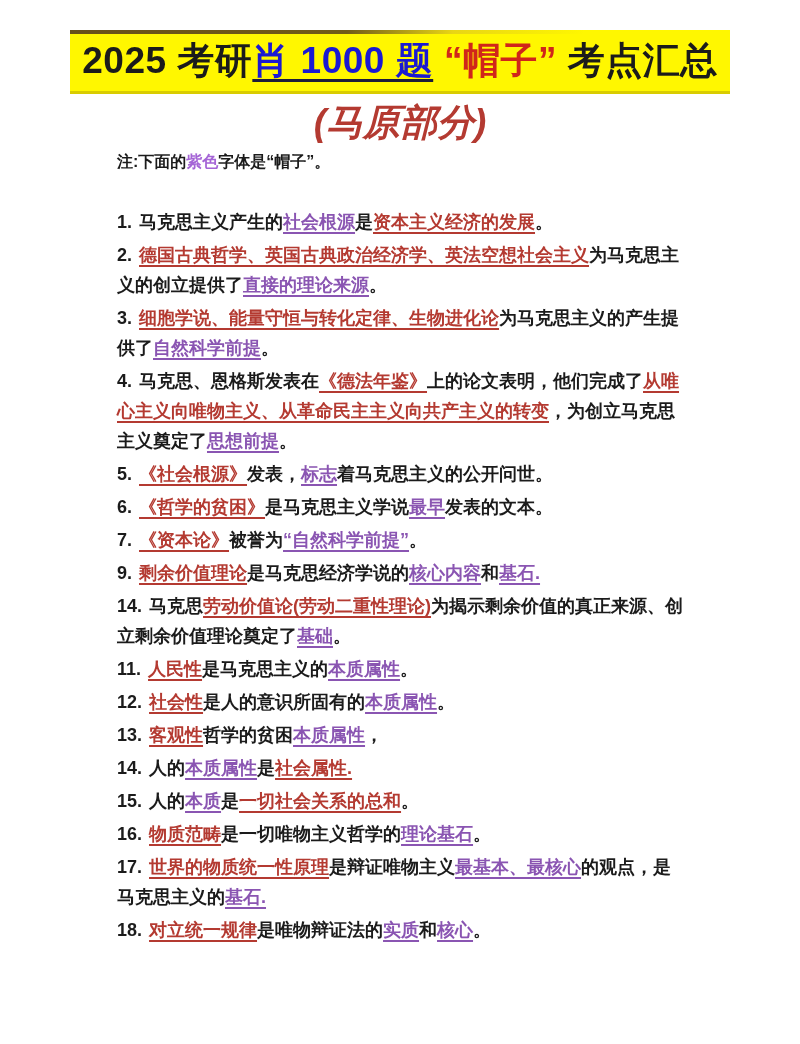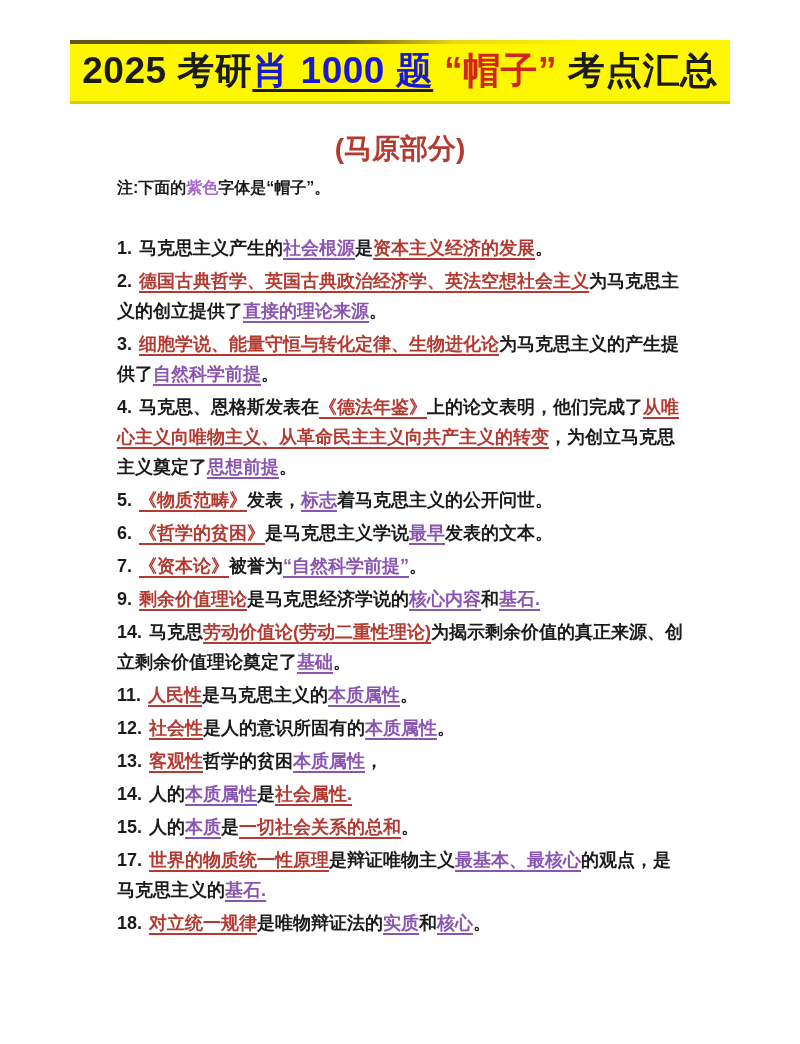--- a/index.html
+++ b/index.html
@@ -17,21 +17,21 @@
     margin: 0; padding: 0;
     background: #ffffff;
   }
   body {
     width: 800px; height: 1044px;
     overflow: hidden;
     font-family: "Liberation Sans", "DejaVu Sans", sans-serif;
     font-weight: 700;
     color: var(--ink-black);
   }
-  .page { width: 800px; height: 1044px; padding-top: 40px; }
+  .page { width: 800px; height: 1044px; padding-top: 30px; }
 
   .title-wrap { text-align: center; }
   .title-band {
     display: inline-block;
     position: relative;
     margin: 0;
     background: var(--highlight-yellow);
     padding: 7px 12px 9px 12px;
     font-size: 37px;
     line-height: 48px;
@@ -51,26 +51,27 @@
     background: rgba(170,150,0,.45);
   }
   .title-band .u {
     text-decoration: underline;
     text-decoration-thickness: 3px;
     text-underline-offset: 6px;
     text-decoration-color: #1c1c3a;
   }
 
   .subtitle {
-    margin: 28px 0 0 0;
+    margin: 12px 0 0 0;
     text-align: center;
-    font-size: 28px;
+    font-size: 37px;
     line-height: 34px;
     font-weight: 700;
     color: var(--subtitle-red);
+    font-style: italic;
   }
 
   .note {
     margin: 10px 4px 0 0;
     padding: 0 114px 0 117px;
     font-size: 16px;
     line-height: 24px;
   }
 
   .items {
@@ -105,26 +106,27 @@
   <div class="title-wrap">
     <h1 class="title-band" id="title-band"><span class="seg s-plain">2025 考研</span><span class="seg s-blue u">肖 1000 题</span><span class="seg s-red-bright"> “帽子” </span><span class="seg s-plain">考点汇总</span></h1>
   </div>
   <h2 class="subtitle">(马原部分)</h2>
   <p class="note" id="note-line"><span class="seg s-plain">注:下面的</span><span class="seg s-purple-bright">紫色</span><span class="seg s-plain">字体是“帽子”。</span></p>
   <div class="items" id="items-list">
       <p class="item"><span class="seg s-plain item-number">1. </span><span class="seg s-plain">马克思主义产生的</span><span class="seg s-purple u">社会根源</span><span class="seg s-plain">是</span><span class="seg s-red u">资本主义经济的发展</span><span class="seg s-plain">。</span></p>
       <p class="item"><span class="seg s-plain item-number">2. </span><span class="seg s-red u">德国古典哲学、英国古典政治经济学、英法空想社会主义</span><span class="seg s-plain">为马克思主义的创立提供了</span><span class="seg s-purple u">直接的理论来源</span><span class="seg s-plain">。</span></p>
       <p class="item"><span class="seg s-plain item-number">3. </span><span class="seg s-red u">细胞学说、能量守恒与转化定律、生物进化论</span><span class="seg s-plain">为马克思主义的产生提供了</span><span class="seg s-purple u">自然科学前提</span><span class="seg s-plain">。</span></p>
       <p class="item"><span class="seg s-plain item-number">4. </span><span class="seg s-plain">马克思、恩格斯发表在</span><span class="seg s-red u">《德法年鉴》</span><span class="seg s-plain">上的论文表明，他们完成了</span><span class="seg s-red u">从唯心主义向唯物主义、从革命民主主义向共产主义的转变</span><span class="seg s-plain">，为创立马克思主义奠定了</span><span class="seg s-purple u">思想前提</span><span class="seg s-plain">。</span></p>
-      <p class="item"><span class="seg s-plain item-number">5. </span><span class="seg s-red u">《物质范畴》</span><span class="seg s-plain">发表，</span><span class="seg s-purple u">标志</span><span class="seg s-plain">着马克思主义的公开问世。</span></p>
+      <p class="item"><span class="seg s-plain item-number">5. </span><span class="seg s-red u">《社会根源》</span><span class="seg s-plain">发表，</span><span class="seg s-purple u">标志</span><span class="seg s-plain">着马克思主义的公开问世。</span></p>
       <p class="item"><span class="seg s-plain item-number">6. </span><span class="seg s-red u">《哲学的贫困》</span><span class="seg s-plain">是马克思主义学说</span><span class="seg s-purple u">最早</span><span class="seg s-plain">发表的文本。</span></p>
       <p class="item"><span class="seg s-plain item-number">7. </span><span class="seg s-red u">《资本论》</span><span class="seg s-plain">被誉为</span><span class="seg s-purple u">“自然科学前提”</span><span class="seg s-plain">。</span></p>
       <p class="item"><span class="seg s-plain item-number">9. </span><span class="seg s-red u">剩余价值理论</span><span class="seg s-plain">是马克思经济学说的</span><span class="seg s-purple u">核心内容</span><span class="seg s-plain">和</span><span class="seg s-purple u">基石.</span></p>
       <p class="item"><span class="seg s-plain item-number">14. </span><span class="seg s-plain">马克思</span><span class="seg s-red u">劳动价值论(劳动二重性理论)</span><span class="seg s-plain">为揭示剩余价值的真正来源、创立剩余价值理论奠定了</span><span class="seg s-purple u">基础</span><span class="seg s-plain">。</span></p>
       <p class="item"><span class="seg s-plain item-number">11. </span><span class="seg s-red u">人民性</span><span class="seg s-plain">是马克思主义的</span><span class="seg s-purple u">本质属性</span><span class="seg s-plain">。</span></p>
       <p class="item"><span class="seg s-plain item-number">12. </span><span class="seg s-red u">社会性</span><span class="seg s-plain">是人的意识所固有的</span><span class="seg s-purple u">本质属性</span><span class="seg s-plain">。</span></p>
       <p class="item"><span class="seg s-plain item-number">13. </span><span class="seg s-red u">客观性</span><span class="seg s-plain">哲学的贫困</span><span class="seg s-purple u">本质属性</span><span class="seg s-plain">，</span></p>
       <p class="item"><span class="seg s-plain item-number">14. </span><span class="seg s-plain">人的</span><span class="seg s-purple u">本质属性</span><span class="seg s-plain">是</span><span class="seg s-red u">社会属性.</span></p>
       <p class="item"><span class="seg s-plain item-number">15. </span><span class="seg s-plain">人的</span><span class="seg s-purple u">本质</span><span class="seg s-plain">是</span><span class="seg s-red u">一切社会关系的总和</span><span class="seg s-plain">。</span></p>
+      <p class="item"><span class="seg s-plain item-number">16. </span><span class="seg s-red u">物质范畴</span><span class="seg s-plain">是一切唯物主义哲学的</span><span class="seg s-purple u">理论基石</span><span class="seg s-plain">。</span></p>
       <p class="item"><span class="seg s-plain item-number">17. </span><span class="seg s-red u">世界的物质统一性原理</span><span class="seg s-plain">是辩证唯物主义</span><span class="seg s-purple u">最基本、最核心</span><span class="seg s-plain">的观点，是马克思主义的</span><span class="seg s-purple u">基石.</span></p>
       <p class="item"><span class="seg s-plain item-number">18. </span><span class="seg s-red u">对立统一规律</span><span class="seg s-plain">是唯物辩证法的</span><span class="seg s-purple u">实质</span><span class="seg s-plain">和</span><span class="seg s-purple u">核心</span><span class="seg s-plain">。</span></p>
     </div>
 </div>
 
 </body></html>

